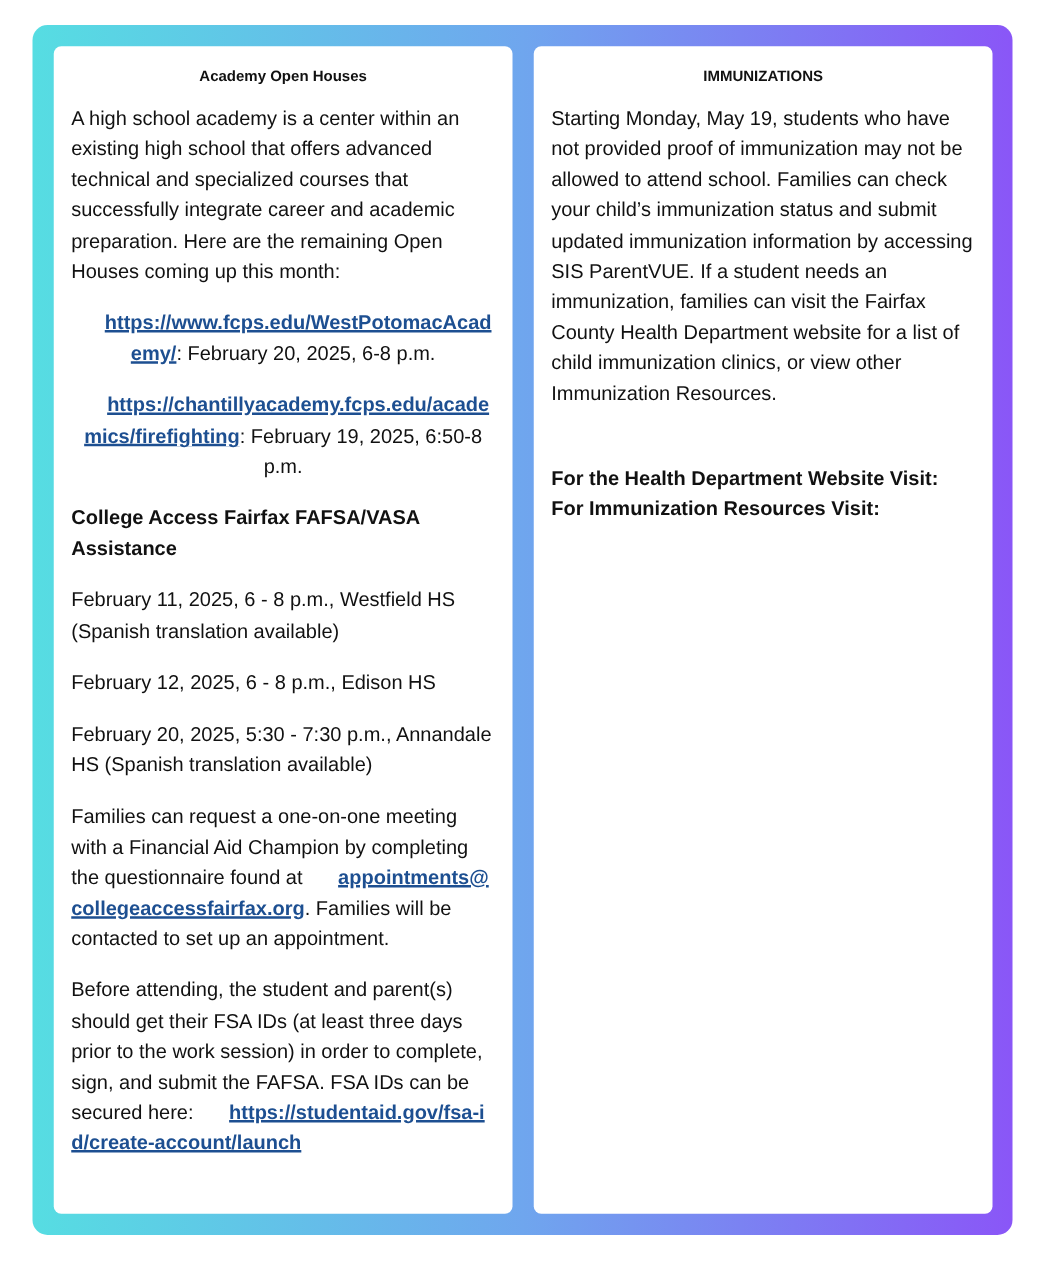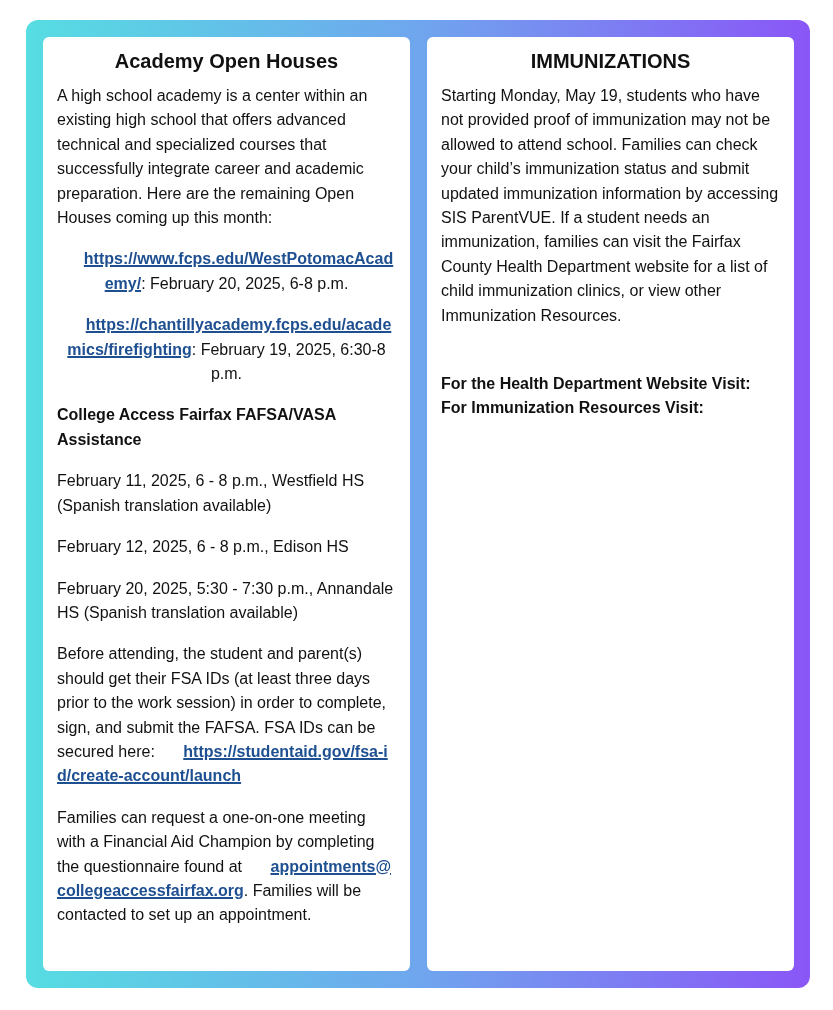--- a/index.html
+++ b/index.html
@@ -2,42 +2,42 @@
 <html><head>
 <meta charset="utf-8">
 <style>
   html,body{margin:0;padding:0;background:#fff;}
   body{width:833px;height:1010px;position:relative;font-family:"Liberation Sans",sans-serif;color:#111;}
   .frame{position:absolute;left:26px;top:20px;width:784px;height:968px;border-radius:12px;
     background:linear-gradient(90deg,#56dde2 0%,#6fa6ee 50%,#8a56f7 100%);}
   .card{position:absolute;top:17px;width:367px;height:934px;background:#fff;border-radius:6px;box-sizing:border-box;padding:14px 14px 0 14px;font-size:16px;line-height:24.4px;}
   .card.left{left:17px;}
   .card.right{left:401px;}
-  h2{margin:0 0 13px 0;font-size:20px;font-weight:bold;text-align:center;line-height:20px;}
+  h2{margin:0 0 13px 0;font-size:12px;font-weight:bold;text-align:center;line-height:20px;}
   p{margin:0 0 17px 0;}
   .center{text-align:center;}
   a{color:#1d4f91;font-weight:bold;text-decoration:underline;text-decoration-thickness:2px;word-break:break-all;margin-left:24px;}
   .bold{font-weight:bold;}
   .tight{margin-bottom:0;margin-top:44px;}
 </style>
 </head>
 <body>
 
 <div class="frame">
   <div class="card left">
     <h2>Academy Open Houses</h2>
     <p>A high school academy is a center within an existing high school that offers advanced technical and specialized courses that successfully integrate career and academic preparation. Here are the remaining Open Houses coming up this month:</p>
     <p class="center"><a href="#">https://www.fcps.edu/WestPotomacAcademy/</a><span>: February 20, 2025, 6-8 p.m.</span></p>
-    <p class="center"><a href="#">https://chantillyacademy.fcps.edu/academics/firefighting</a><span>: February 19, 2025, 6:30-8 p.m.</span></p>
+    <p class="center"><a href="#">https://chantillyacademy.fcps.edu/academics/firefighting</a><span>: February 19, 2025, 6:50-8 p.m.</span></p>
     <p class="bold">College Access Fairfax FAFSA/VASA Assistance</p>
     <p>February 11, 2025, 6 - 8 p.m., Westfield HS (Spanish translation available)</p>
     <p>February 12, 2025, 6 - 8 p.m., Edison HS</p>
     <p>February 20, 2025, 5:30 - 7:30 p.m., Annandale HS (Spanish translation available)</p>
+    <p><span>Families can request a one-on-one meeting with a Financial Aid Champion by completing the questionnaire found at </span><a href="#">appointments@collegeaccessfairfax.org</a><span>. Families will be contacted to set up an appointment.</span></p>
     <p><span>Before attending, the student and parent(s) should get their FSA IDs (at least three days prior to the work session) in order to complete, sign, and submit the FAFSA.  FSA IDs can be secured here: </span><a href="#">https://studentaid.gov/fsa-id/create-account/launch</a></p>
-    <p><span>Families can request a one-on-one meeting with a Financial Aid Champion by completing the questionnaire found at </span><a href="#">appointments@collegeaccessfairfax.org</a><span>. Families will be contacted to set up an appointment.</span></p>
   </div>
   <div class="card right">
     <h2>IMMUNIZATIONS</h2>
     <p>Starting Monday, May 19, students who have not provided proof of immunization may not be allowed to attend school. Families can check your child’s immunization status and submit updated immunization information by accessing SIS ParentVUE. If a student needs an immunization, families can visit the Fairfax County Health Department website for a list of child immunization clinics, or view other Immunization Resources.</p>
     <p class="bold tight">For the Health Department Website Visit:</p>
     <p class="bold">For Immunization Resources Visit:</p>
   </div>
 </div>
 
 </body></html>

